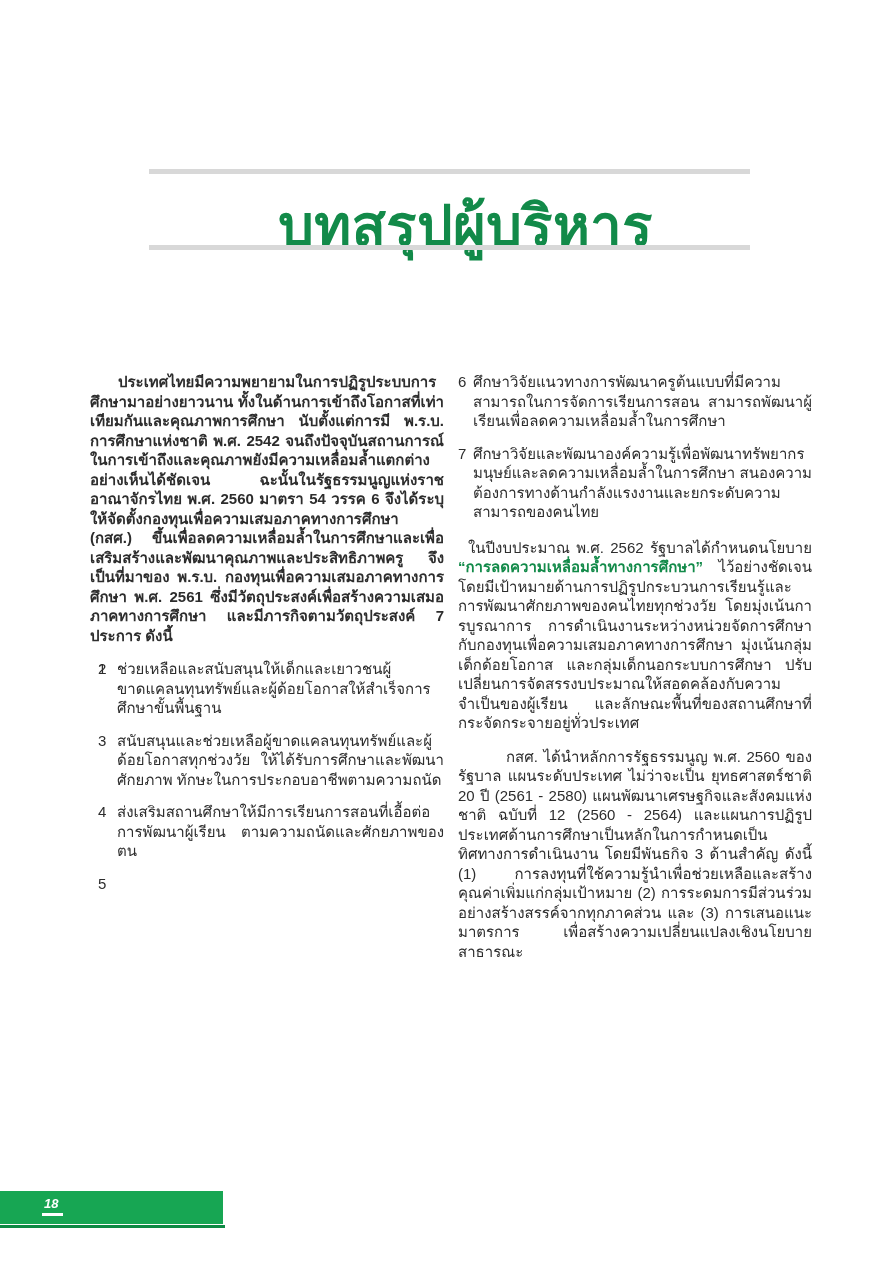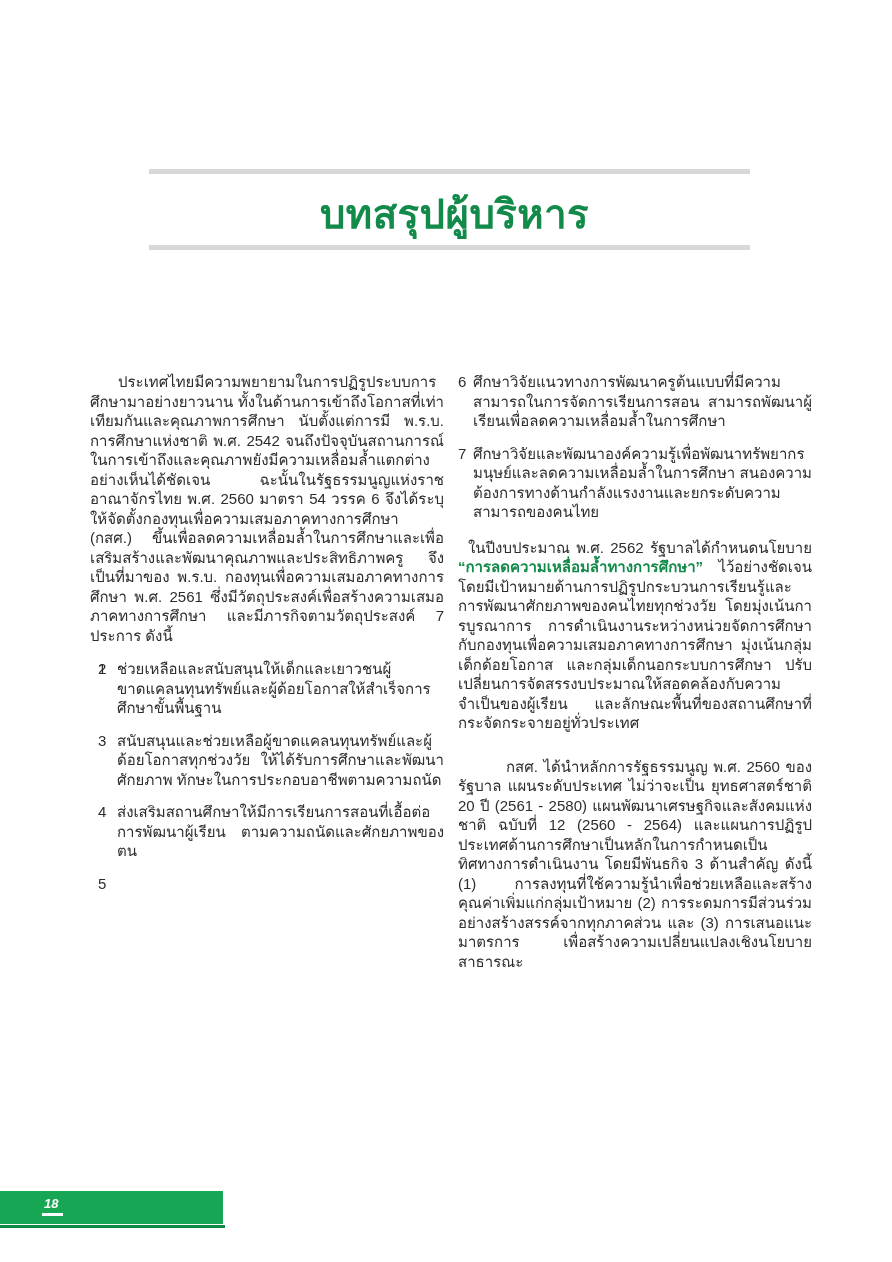--- a/index.html
+++ b/index.html
@@ -32,23 +32,23 @@
   }
   .rule-top{top:169px;}
   .rule-bottom{top:245px;}
   .page-title{
     position:absolute;
     left:149px;
     top:174px;
     width:601px;
     height:71px;
     line-height:71px;
-    margin:5px;
+    margin:16px;
     text-align:center;
-    font-size:40px;
+    font-size:56px;
     font-weight:700;
     color:var(--brand-green);
     letter-spacing:0.5px;
   }
   
   .columns{
     position:absolute;
     left:90px;
     top:372px;
     width:722px;
@@ -58,37 +58,37 @@
   .col{
     width:354px;
     font-size:15px;
     line-height:19.5px;
     color:var(--text-color);
     text-align:justify;
   }
   .para{
     margin:0 0 14px 0;
   }
-  .indent-md{text-indent:28px;}
+  .indent-md{text-indent:28px;font-weight:bold;}
   .indent-sm{text-indent:10px;}
   .indent-xl{text-indent:48px;}
   .list{margin:0;padding:0;}
   .li{
     position:relative;
     margin:0 0 13px 0;
   }
   .col-left .li{padding-left:27px;}
   .col-left .li .num{position:absolute;left:8px;top:0;}
   .col-right .li{padding-left:15px;}
   .col-right .li .num{position:absolute;left:0;top:0;}
   .highlight{
     color:var(--brand-green);
     font-weight:700;
   }
-  .col-right .para-2{margin-top:16px;margin-bottom:24px;}
+  .col-right .para-2{margin-top:16px;margin-bottom:14px;}
   .col-right .para-3{margin-bottom:12px;}
   
   .footer-bar{
     position:absolute;
     left:0;
     top:1191px;
     width:223px;
     height:33px;
     background:var(--footer-green);
   }

